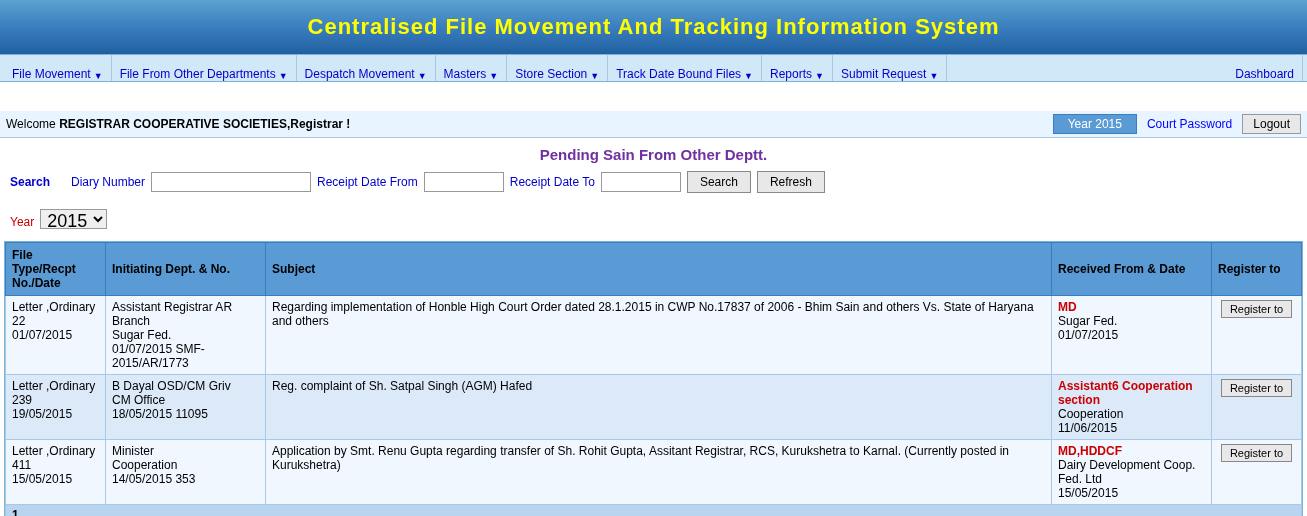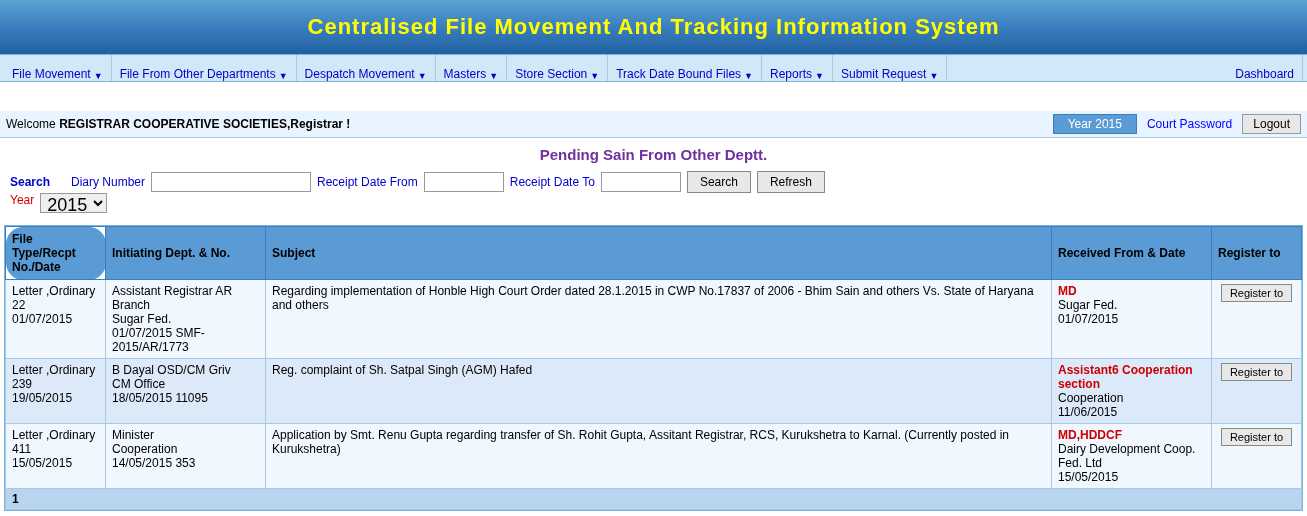--- a/index.html
+++ b/index.html
@@ -88,21 +88,21 @@
       font-size: 15px;
       font-weight: bold;
       padding: 8px 0 6px 0;
     }
 
     
     .search-form {
       padding: 2px 10px 6px 10px;
       display: flex;
       flex-direction: column;
-      gap: 0;
+      gap: 16px;
     }
     .search-row {
       display: flex;
       align-items: center;
       gap: 6px;
     }
     .search-label {
       color: #0000cc;
       font-weight: bold;
       font-size: 12px;
@@ -123,21 +123,21 @@
     .search-btn, .refresh-btn {
       background: #e8e8e8;
       border: 1px solid #888;
       padding: 2px 12px;
       cursor: pointer;
       font-size: 12px;
       height: 22px;
     }
     .year-row {
       display: flex;
-      align-items: flex-start;
+      align-items: flex-end;
       gap: 6px;
     }
     .year-label {
       color: #cc0000;
       font-size: 12px;
     }
     .year-select {
       font-size: 18px;
       border: 1px solid #999;
       height: 20px;
@@ -165,21 +165,21 @@
       font-weight: bold;
       color: #000;
     }
     tbody tr:nth-child(even) { background: #dce9f8; }
     tbody tr:nth-child(odd) { background: #f0f7ff; }
     tbody td {
       border: 1px solid #a8c8e8;
       padding: 4px 6px;
       vertical-align: top;
     }
-    .col-filetype { width: 100px; border-radius: 17px; }
+    .col-filetype { width: 100px; }
     .col-dept { width: 160px; }
     .col-subject { }
     .col-received { width: 160px; }
     .col-register { width: 90px; }
 
     .register-btn {
       background: #e8e8e8;
       border: 1px solid #888;
       padding: 2px 8px;
       cursor: pointer;

